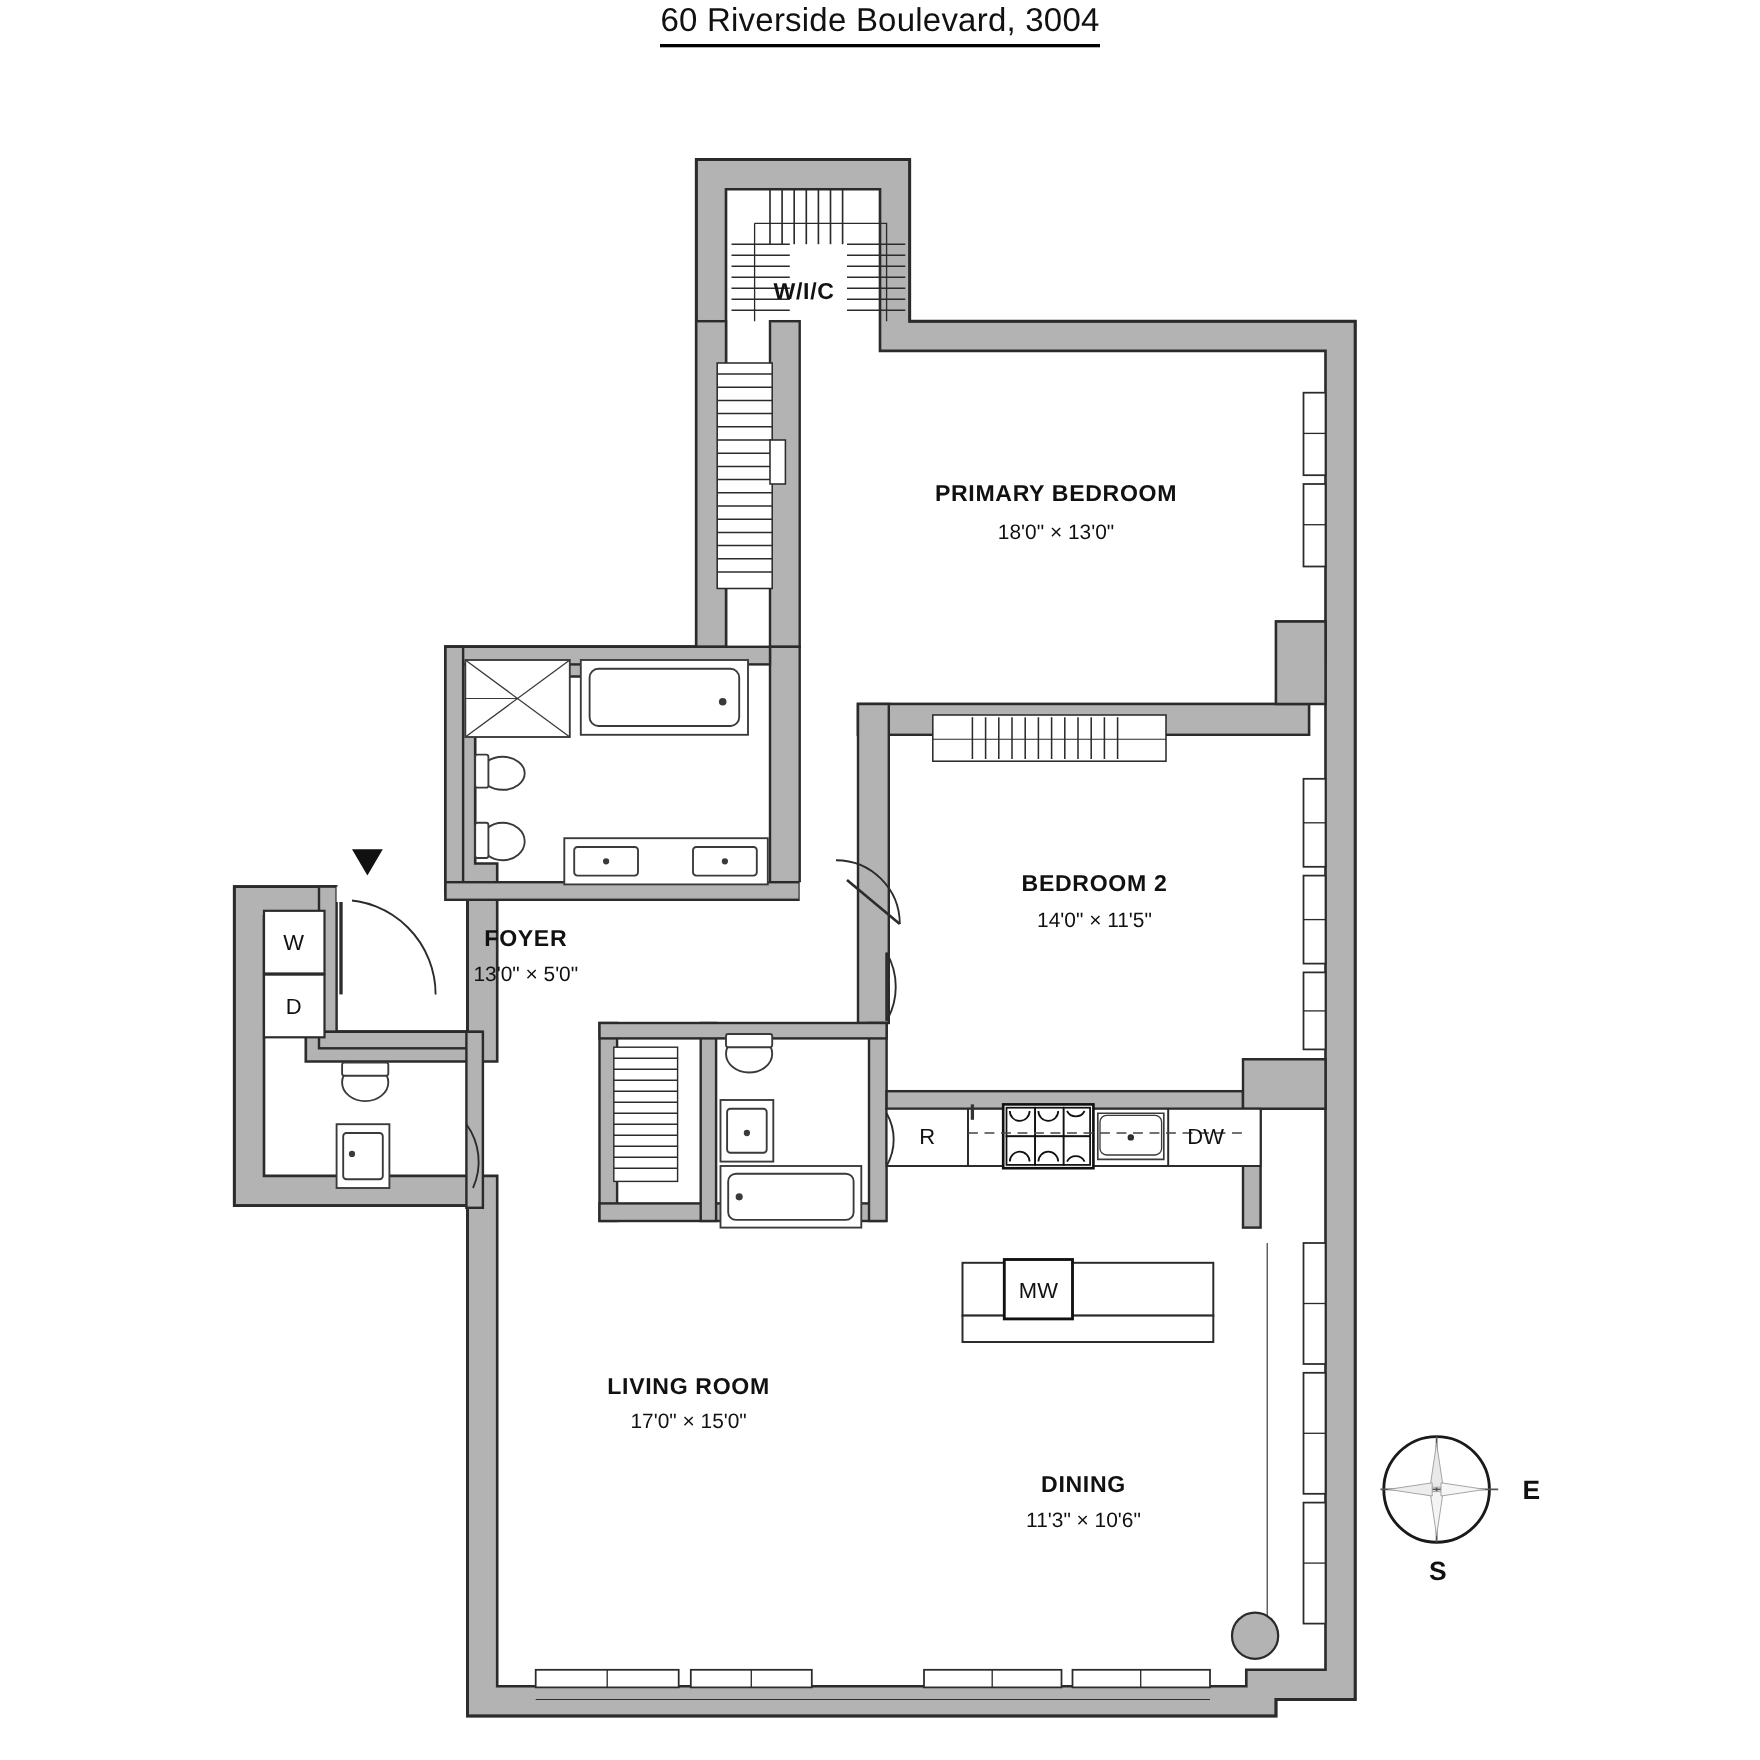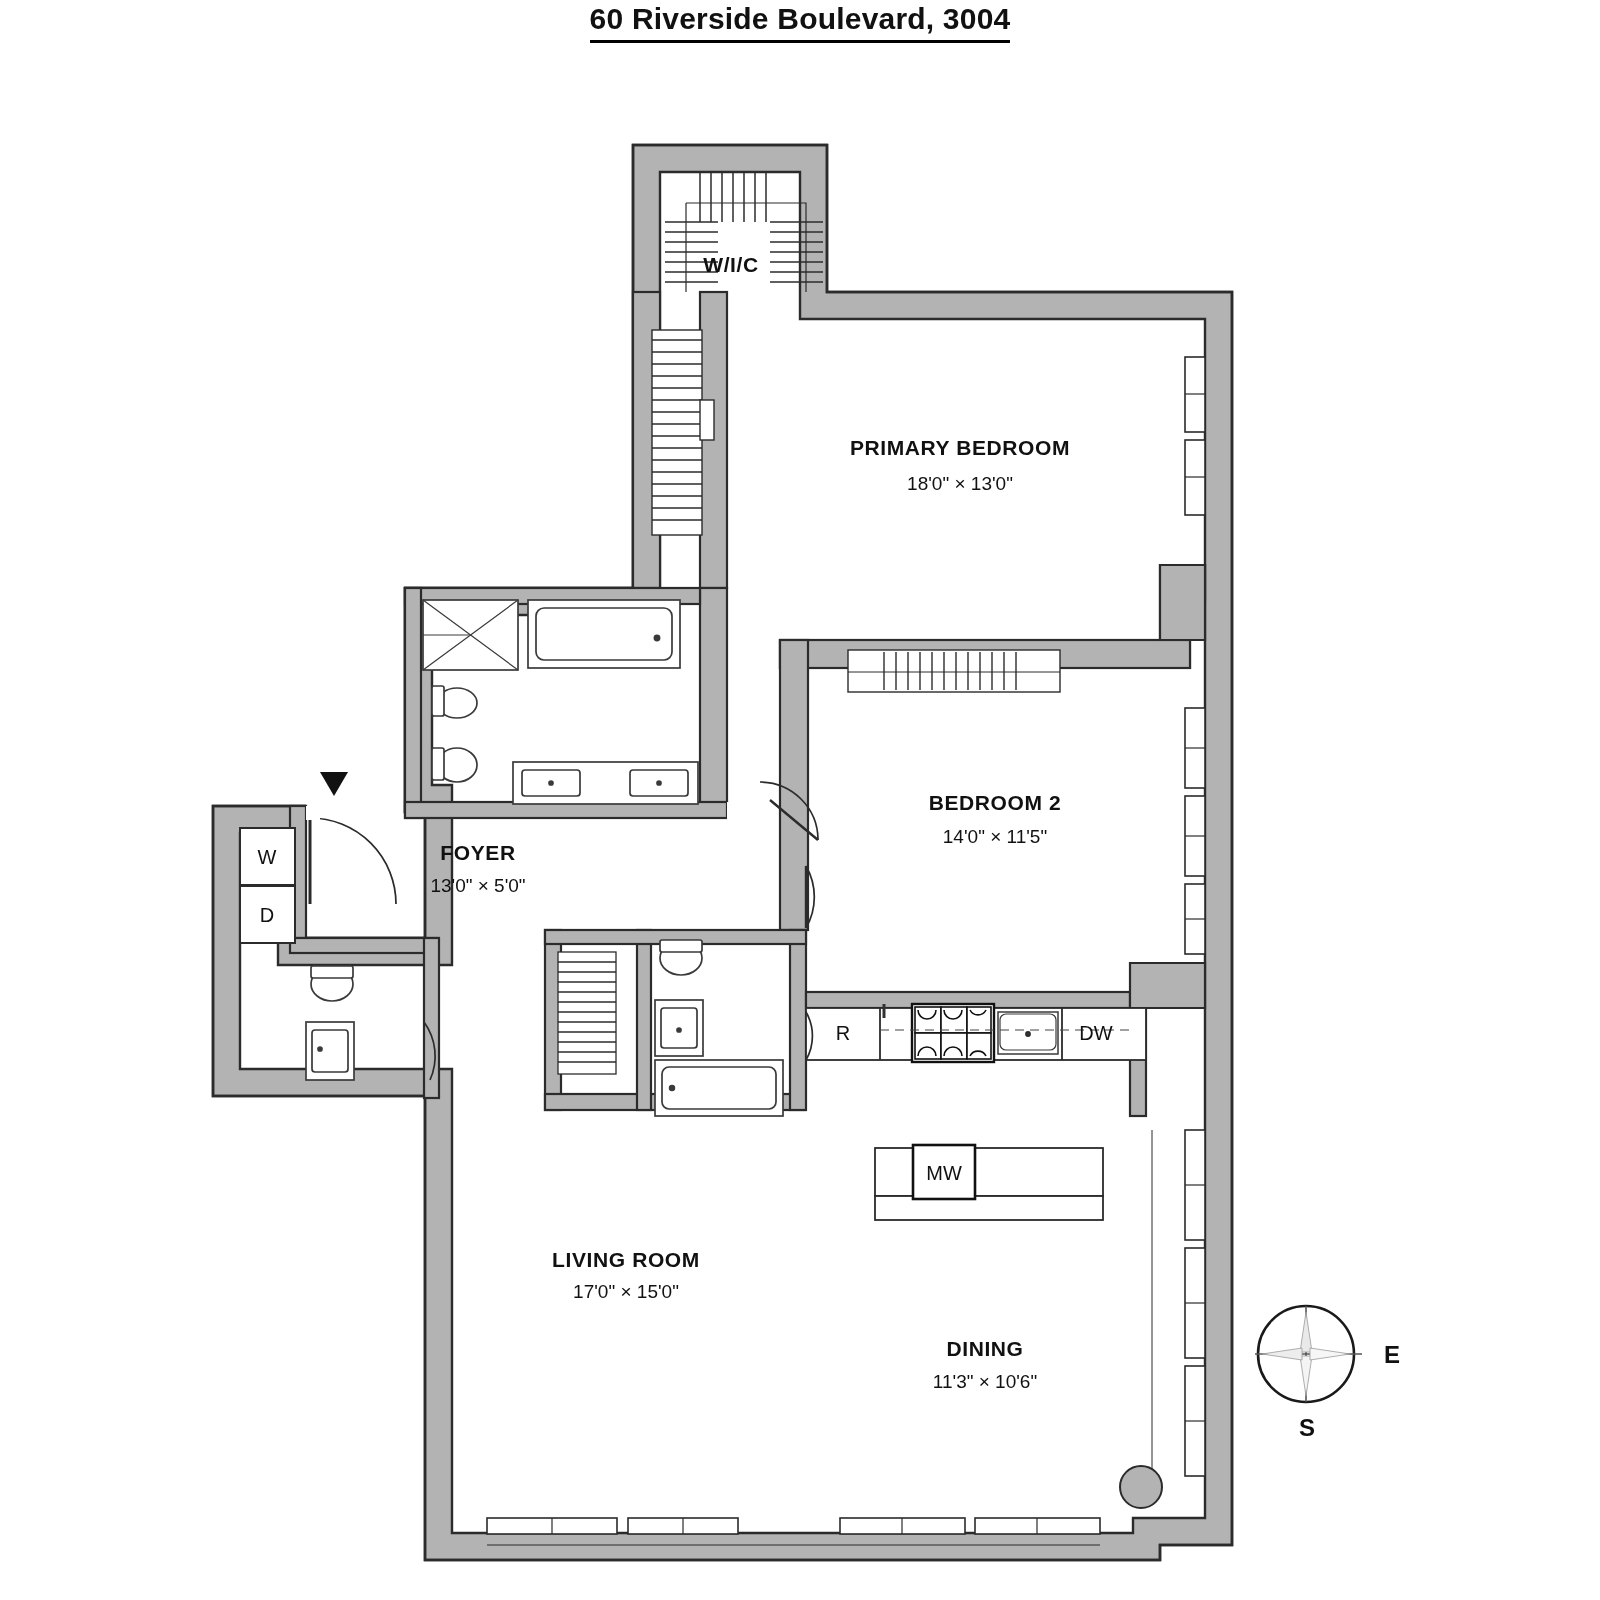--- a/index.html
+++ b/index.html
@@ -1,20 +1,20 @@
 <!DOCTYPE html>
 <html><head>
 <meta charset="utf-8">
 <style>
   html,body{margin:0;padding:0;background:#ffffff;}
   body{width:1600px;height:1600px;position:relative;
        font-family:"Liberation Sans","DejaVu Sans",sans-serif;color:#111;}
   #plan-root{position:absolute;inset:0;}
   #title-bar{position:absolute;left:0;top:2px;width:1600px;text-align:center;}
-  #title-text{display:inline-block;font-size:30px;font-weight:bold;
+  #title-text{display:inline-block;font-size:30px;font-weight:normal;
       letter-spacing:.2px;border-bottom:3px solid #000;padding-bottom:4px;}
   svg{position:absolute;left:0;top:0;}
   .rmname{font-family:"Liberation Sans","DejaVu Sans",sans-serif;
       font-size:21px;font-weight:600;letter-spacing:.6px;fill:#111;text-anchor:middle;}
   .rmdim{font-family:"Liberation Sans","DejaVu Sans",sans-serif;
       font-size:19px;fill:#111;text-anchor:middle;}
   .applbl{font-family:"Liberation Sans","DejaVu Sans",sans-serif;
       font-size:20px;fill:#111;text-anchor:middle;}
   .cmplbl{font-family:"Liberation Sans","DejaVu Sans",sans-serif;
       font-size:24px;font-weight:bold;fill:#111;text-anchor:middle;}

